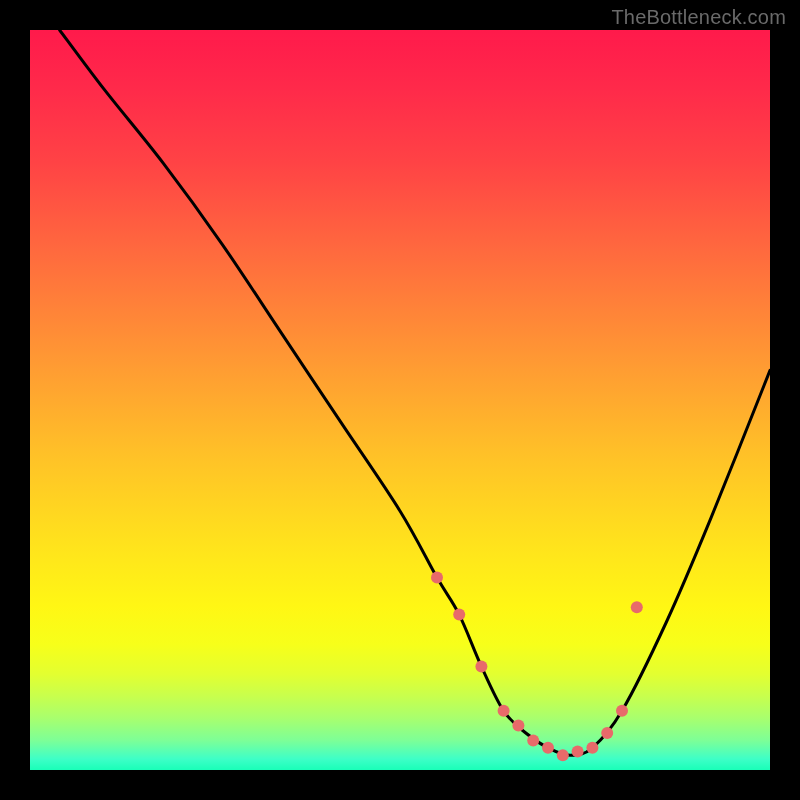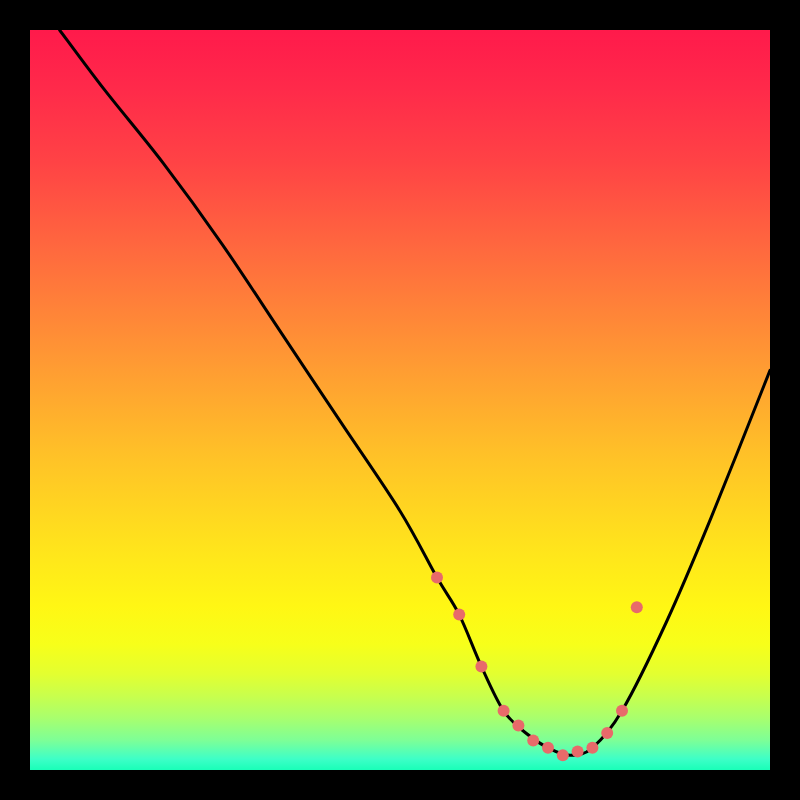--- a/index.html
+++ b/index.html
@@ -64,20 +64,21 @@
     left: 0;
     top: 0;
     width: 740px;
     height: 740px;
   }
 </style>
 </head>
 <body>
 
 <div class="frame">
+  <div class="watermark">TheBottleneck.com</div>
 
   <div class="plot-area">
     <div class="gradient-bg"></div>
     <svg class="curve" viewBox="0 0 740 740">
       <g>
         <path id="curve-path" d="M 29.6 0 C 37.00 9.87, 56.73 37.00, 74.00 59.20 C 91.27 81.40, 113.47 107.30, 133.20 133.20 C 152.93 159.10, 172.67 186.23, 192.40 214.60 C 212.13 242.97, 231.87 273.80, 251.60 303.40 C 271.33 333.00, 291.07 362.60, 310.80 392.20 C 330.53 421.80, 353.97 455.10, 370.00 481.00 C 386.03 506.90, 397.13 530.33, 407.00 547.60 C 416.87 564.87, 421.80 569.80, 429.20 584.60 C 436.60 599.40, 444.00 620.37, 451.40 636.40 C 458.80 652.43, 466.20 669.70, 473.60 680.80 C 481.00 691.90, 488.40 696.83, 495.80 703.00 C 503.20 709.17, 510.60 714.10, 518.00 717.80 C 525.40 721.50, 532.80 725.20, 540.20 725.20 C 547.60 725.20, 553.77 725.20, 562.40 717.80 C 571.03 710.40, 579.67 701.77, 592.00 680.80 C 604.33 659.83, 621.60 624.07, 636.40 592.00 C 651.20 559.93, 663.53 530.33, 680.80 488.40 C 698.07 446.47, 730.13 365.07, 740.00 340.40" fill="none" stroke="#000000" stroke-width="3" stroke-linecap="round"></path>
       </g>
       <g id="marker-group">
           <circle cx="407.00" cy="547.60" r="6" fill="#e86a6a"></circle>
           <circle cx="429.20" cy="584.60" r="6" fill="#e86a6a"></circle>

